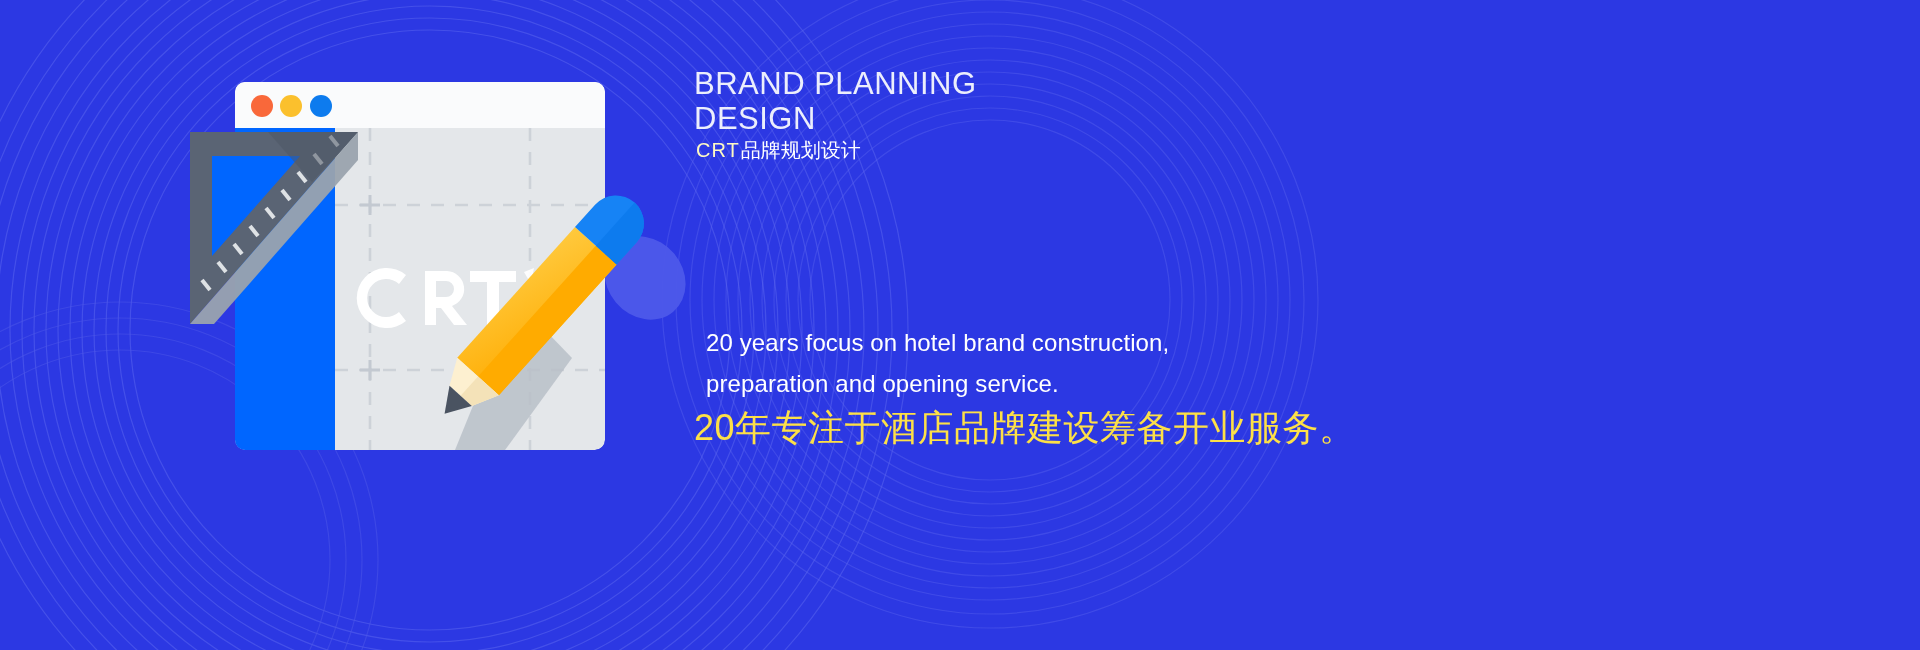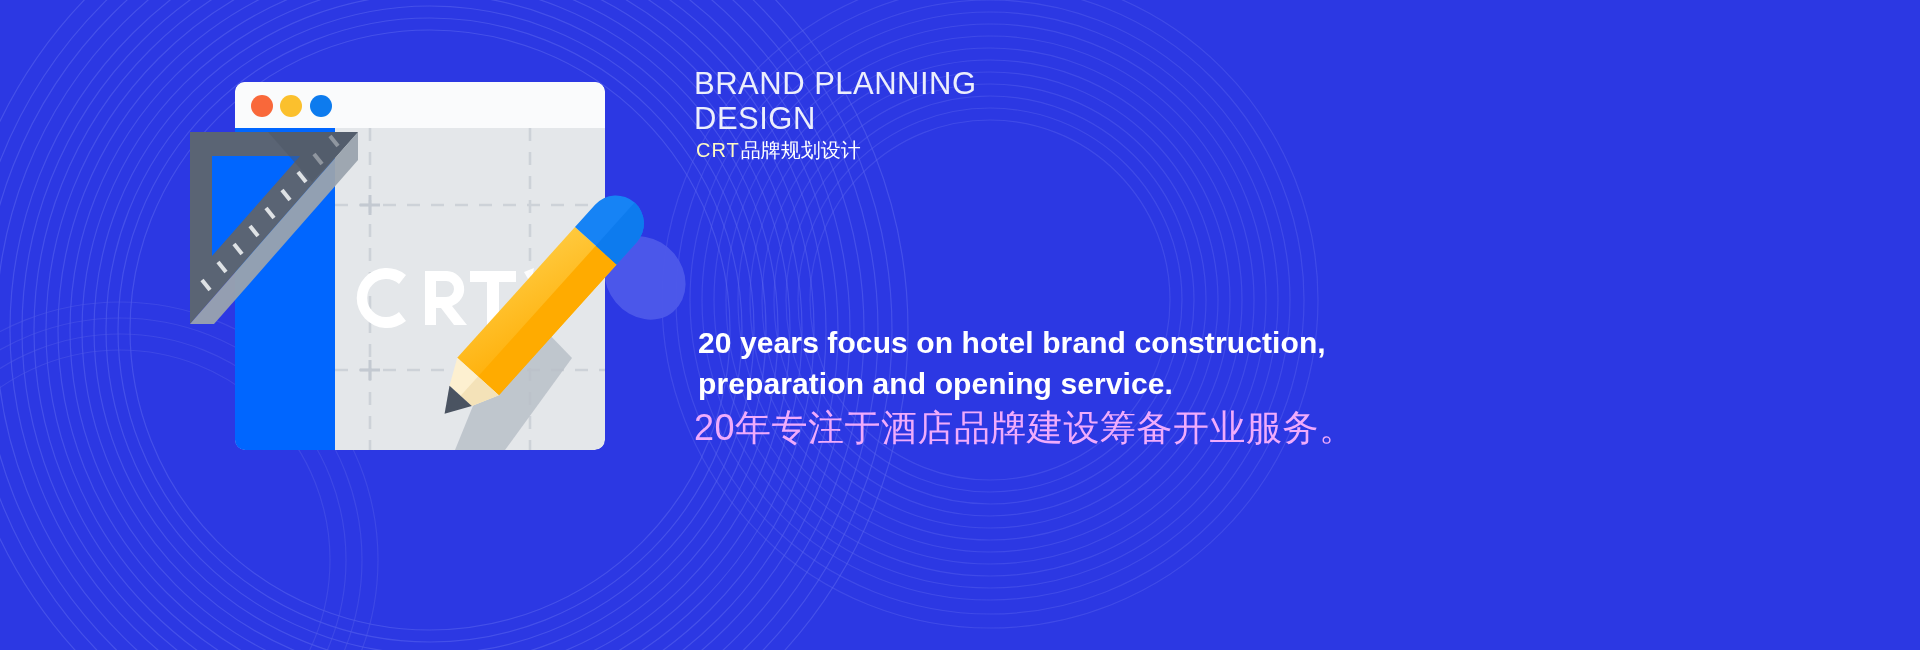--- a/index.html
+++ b/index.html
@@ -29,28 +29,28 @@
     text-transform:uppercase;white-space:pre-line;
   }
   .subline{
     position:absolute;left:2px;top:138px;
     font-size:20px;line-height:24px;font-weight:400;letter-spacing:0px;
     color:#ffffff;white-space:nowrap;
   }
   .subline .brand{color:#fef9c3;letter-spacing:1px;margin-right:1px;}
 
   .tagline-en{
-    position:absolute;left:4px;top:322px;width:760px;
-    font-size:30px;line-height:41px;font-weight:700;
+    position:absolute;left:12px;top:322px;width:760px;
+    font-size:24px;line-height:41px;font-weight:400;
     color:#ffffff;white-space:pre-line;letter-spacing:.1px;
   }
   .tagline-cn{
     position:absolute;left:0;top:406px;width:760px;
     font-size:36px;line-height:44px;font-weight:400;
-    color:#f0abfc;letter-spacing:.5px;white-space:nowrap;
+    color:#fde047;letter-spacing:.5px;white-space:nowrap;
   }
 </style>
 </head>
 <body>
 
 <div class="banner">
 
   <div class="rings">
     <svg width="1920" height="650" viewBox="0 0 1920 650" xmlns="http://www.w3.org/2000/svg">
       <defs>

